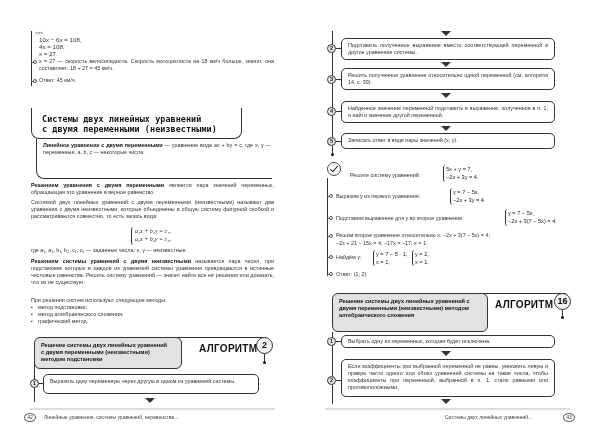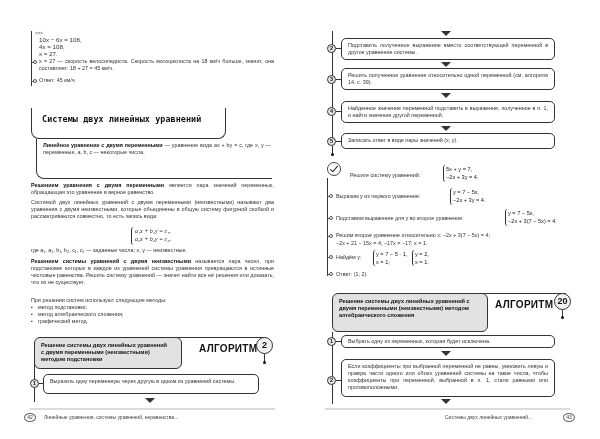--- a/index.html
+++ b/index.html
@@ -11,21 +11,21 @@
   .vline { position: absolute; width: 1px; background: #333; }
   .hline { position: absolute; height: 1px; background: #333; }
   .bullet-dot { position: absolute; width: 4px; height: 4px; border: 1px solid #555; border-radius: 50%; background: #fff; }
   .bullet-tick { position: absolute; width: 4px; height: 1px; background: #555; }
 
   .txt { position: absolute; font-size: 5.4px; line-height: 7px; color: #333; text-align: justify; }
   .bold { font-weight: bold; color: #111; }
   .math { font-family: "Liberation Serif", serif; font-style: italic; font-size: 6.2px; }
 
   
-  .section-header { position: absolute; left: 31px; top: 108px; width: 195px; height: 31px; border: 1px solid #333; border-top: none; border-radius: 0 0 8px 8px; }
+  .section-header { position: absolute; left: 31px; top: 108px; width: 211px; height: 31px; border: 1px solid #333; border-top: none; border-radius: 0 0 8px 8px; }
   .section-header .t { font-family: "DejaVu Sans Mono", monospace; font-weight: bold; font-size: 8.4px; line-height: 10px; color: #111; position: absolute; left: 10px; top: 6px; letter-spacing: 0.1px; }
   .def-box { position: absolute; left: 36px; top: 139px; width: 236px; height: 40px; border-left: 1px solid #333; border-bottom: 1px solid #333; border-radius: 0 0 0 8px; }
 
   
   .brace { position: absolute; border-left: 1px solid #333; border-radius: 3px 0 0 3px; }
   .brace-box { position: absolute; font-family: "Liberation Serif", serif; font-style: italic; font-size: 6px; line-height: 8px; color: #222; }
 
   
   .alg-title-box { position: absolute; background: #e2e2e2; border: 1px solid #333; border-radius: 6px; }
   .alg-title-box .t { position: absolute; left: 6px; top: 4px; font-weight: bold; font-size: 5.6px; line-height: 7px; color: #111; }
@@ -61,20 +61,21 @@
   <div class="bullet-dot" style="left:33px; top:60px;"></div>
   <div class="txt" style="left:39px; top:58px; width:235px;">x = 27  —  скорость велосипедиста. Скорость мотоциклиста на 18 км/ч больше, значит, она составляет: 18 + 27 = 45 км/ч.</div>
 
   <div class="bullet-tick" style="left:31px; top:81px;"></div>
   <div class="bullet-dot" style="left:33px; top:79px;"></div>
   <div class="txt" style="left:39px; top:77px;">Ответ: 45 км/ч.</div>
 
   <div class="section-header">
     <div class="t">
       <div>Системы двух линейных уравнений</div>
+      <div>с двумя переменными (неизвестными)</div>
     </div>
   </div>
   <div class="def-box">
     <div class="txt" style="left:6px; top:3px; width:228px;"><span class="bold">Линейное уравнение с двумя переменными</span><span> — уравнение вида ax + by = c, где x, y — переменные, a, b, c — некоторые числа.</span></div>
   </div>
 
   <div class="txt" style="left:31px; top:182px; width:243px;"><span class="bold">Решением уравнения с двумя переменными</span><span> является пара значений переменных, обращающая это уравнение в верное равенство.</span></div>
 
   <div class="txt" style="left:31px; top:199px; width:243px;">Системой двух линейных уравнений с двумя переменными (неизвестными) называют два уравнения с двумя неизвестными, которые объединены в общую систему фигурной скобкой и рассматриваются совместно, то есть запись вида:</div>
 
@@ -199,21 +200,21 @@
 
   <div class="bullet-tick" style="left:27px; top:274px;"></div>
   <div class="bullet-dot" style="left:29px; top:272px;"></div>
   <div class="txt" style="left:36px; top:271px;">Ответ: (1; 2).</div>
 
   <div class="hline" style="left:130px; top:293px; width:136px;"></div>
   <div class="alg-title-box" style="left:32px; top:293px; width:156px; height:39px;">
     <div class="t" style="width:142px;">Решение системы двух линейных уравнений с двумя переменными (неизвестными) методом алгебраического сложения</div>
   </div>
   <div class="alg-label" style="left:195px; top:298px;">АЛГОРИТМ</div>
-  <div class="alg-num" style="left:254px; top:293px;">20</div>
+  <div class="alg-num" style="left:254px; top:293px;">16</div>
   <div class="vline" style="left:262px; top:310px; height:8px;"></div>
   <div class="node-dot" style="left:261px; top:316px;"></div>
 
   <div class="vline" style="left:32px; top:332px; height:72px;"></div>
   <div class="step-num" style="left:27px; top:337px;">1</div>
   <div class="hline" style="left:36px; top:341px; width:5px;"></div>
   <div class="step-box" style="left:41px; top:335px; width:214px; height:13px;">
     <div class="t" style="top:2px;">Выбрать одну из переменных, которая будет исключена.</div>
   </div>
   <div class="arrow-down" style="left:141px; top:351px;"></div>

